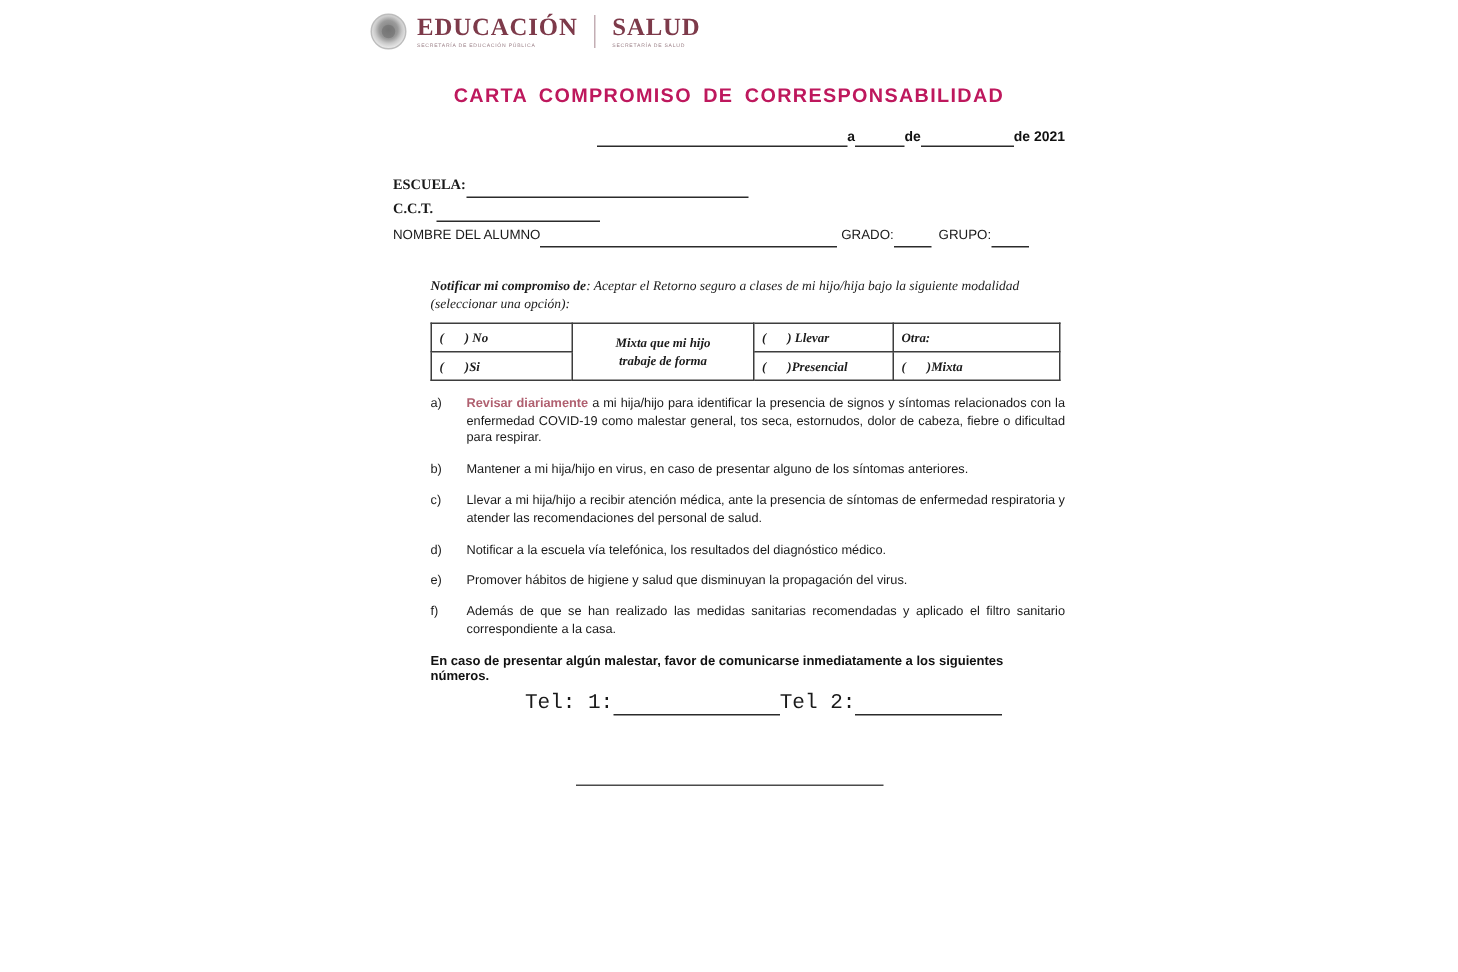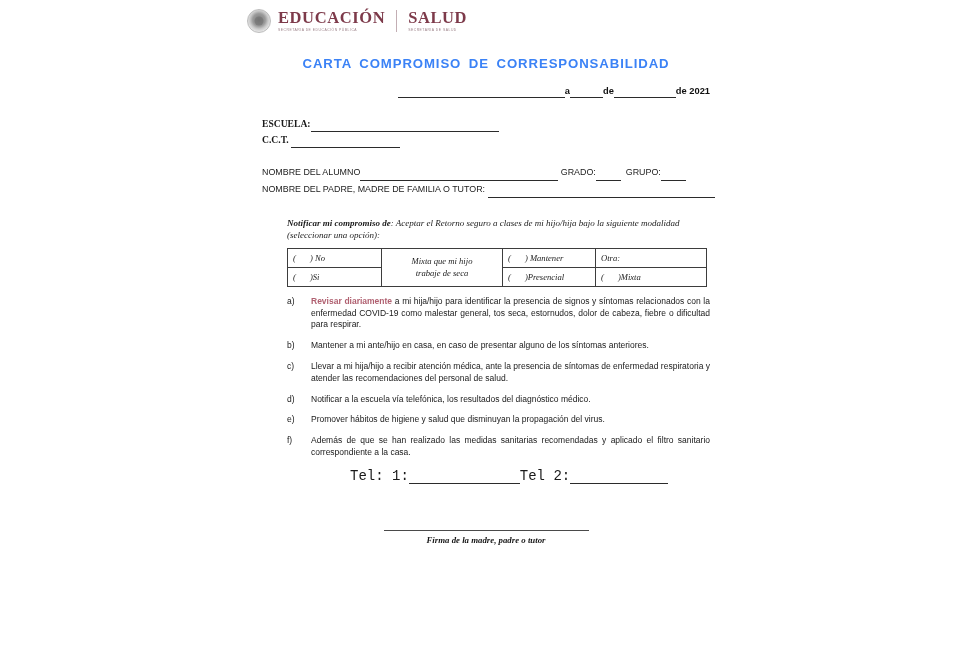--- a/index.html
+++ b/index.html
@@ -87,21 +87,21 @@
   .doc-title {
     position: absolute;
     left: 0;
     top: 56px;
     width: 972px;
     text-align: center;
     font-family: "Liberation Sans", sans-serif;
     font-weight: bold;
     font-size: 13.2px;
     letter-spacing: .9px;
-    color: #3b82f6;
+    color: #be185d;
     word-spacing: 3px;
   }
 
   
   .sheet {
     position: absolute;
     left: 262px;
     top: 84px;
     width: 448px;
   }
@@ -119,21 +119,21 @@
     height: 14px;
     line-height: 14px;
   }
   .date-row .line { height: 11px; }
 
   
   .field-block { margin-top: 18px; font-size: 9.6px; font-weight: bold; line-height: 16px; font-family: Liberation Serif, serif; }
   .field-block .row { white-space: nowrap; height: 16px; }
   .field-block .line { height: 12px; }
 
-  .alumno-block { margin-top: 16px; font-size: 8.9px; line-height: 17px; }
+  .alumno-block { margin-top: 0; font-size: 8.9px; line-height: 17px; }
   .alumno-block .row { white-space: nowrap; height: 17px; }
   .alumno-block .line { height: 13px; }
 
   
   .manifiesto {
     margin-top: 19px;
     margin-left: 25px;
     width: 423px;
     font-family: "Liberation Serif", serif;
     font-style: italic;
@@ -153,20 +153,21 @@
     font-family: "Liberation Serif", serif;
     font-style: italic;
     font-size: 8.6px;
     color: #1b1b1b;
   }
   .modal-table td {
     border: 1px solid #3d3d3d;
     height: 16px;
     padding: 1px 5px;
     vertical-align: middle;
+    font-weight: bold;
   }
   .modal-table td.mid {
     text-align: center;
     line-height: 12px;
   }
   .opt { white-space: nowrap; }
   .opt .paren-open { margin-right: 14px; }
 
   
   .caso-line {
@@ -268,44 +269,40 @@
         <span class="line" style="width:109px"></span>
       </div>
     </div>
 
     <div class="alumno-block">
       <div class="row">
         <span>NOMBRE DEL ALUMNO</span><span class="line" style="width:198px"></span>
         <span>GRADO:</span><span class="line" style="width:25px"></span>
         &nbsp;<span>GRUPO:</span><span class="line" style="width:25px"></span>
       </div>
-      <div class="row">
-        <span>NOMBRE DEL PADRE, MADRE DE FAMILIA O TUTOR:</span>
-        <span class="line" style="width:227px"></span>
-      </div>
     </div>
 
     <div class="manifiesto">
       <b>Notificar mi compromiso de</b><span>: Aceptar el Retorno seguro a clases de mi hijo/hija bajo la siguiente modalidad (seleccionar una opción):</span>
     </div>
 
     <table class="modal-table">
       <tbody>
           <tr>
         <td style="width:83px">
           <span class="opt"><span class="paren-open">(</span><span>)</span>
             <span>No</span></span>
         </td>
         <td class="mid" rowspan="2" style="width:110px">
           <div>Mixta que mi hijo</div>
-          <div>trabaje de seca</div>
+          <div>trabaje de forma</div>
         </td>
         <td style="width:82px">
           <span class="opt"><span class="paren-open">(</span><span>)</span>
-            <span>Mantener</span></span>
+            <span>Llevar</span></span>
         </td>
         <td>
           <span>Otra:</span>
         </td>
       </tr>
       <tr>
         <td>
           <span class="opt"><span class="paren-open">(</span><span>)</span><span>Si</span></span>
         </td>
         <td>
@@ -321,21 +318,21 @@
 
     <div class="items">
 
       <div class="item">
         <span class="mark">a)</span>
         <span class="txt"><span class="hl">Revisar diariamente</span><span> a mi hija/hijo para identificar la presencia de signos y síntomas relacionados con la enfermedad COVID-19 como malestar general, tos seca, estornudos, dolor de cabeza, fiebre o dificultad para respirar.</span></span>
       </div>
 
       <div class="item">
         <span class="mark">b)</span>
-        <span class="txt">Mantener a mi ante/hijo en casa, en caso de presentar alguno de los síntomas anteriores.</span>
+        <span class="txt">Mantener a mi hija/hijo en virus, en caso de presentar alguno de los síntomas anteriores.</span>
       </div>
 
       <div class="item">
         <span class="mark">c)</span>
         <span class="txt">Llevar a mi hija/hijo a recibir atención médica, ante la presencia de síntomas de enfermedad respiratoria y atender las recomendaciones del personal de salud.</span>
       </div>
 
       <div class="item">
         <span class="mark">d)</span>
         <span class="txt">Notificar a la escuela vía telefónica, los resultados del diagnóstico médico.</span>
@@ -346,23 +343,23 @@
         <span class="txt">Promover hábitos de higiene y salud que disminuyan la propagación del virus.</span>
       </div>
 
       <div class="item">
         <span class="mark">f)</span>
         <span class="txt">Además de que se han realizado las medidas sanitarias recomendadas y aplicado el filtro sanitario correspondiente a la casa.</span>
       </div>
 
     </div>
 
+    <div class="phones-title">En caso de presentar algún malestar, favor de comunicarse inmediatamente a los siguientes números.</div>
     <div class="phones-row">
       <span>Tel: 1:</span><span class="line" style="width:111px"></span><span>Tel 2:</span><span class="line" style="width:98px"></span>
     </div>
 
     <div class="sig-wrap">
       <div class="sig-rule"></div>
-      <div class="sig-label">Firma de la madre, padre o tutor</div>
     </div>
 
   </div>
 </div>
 
 </body></html>

